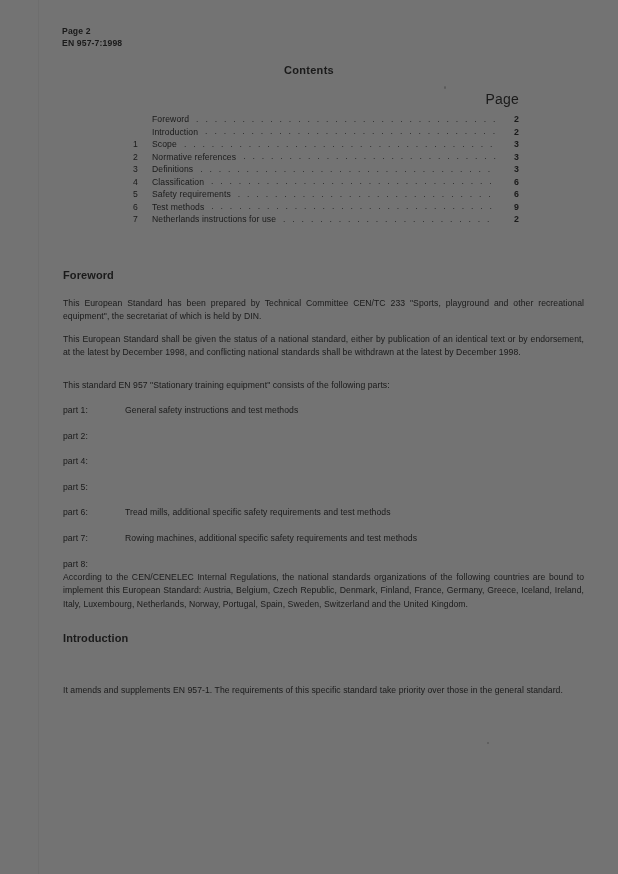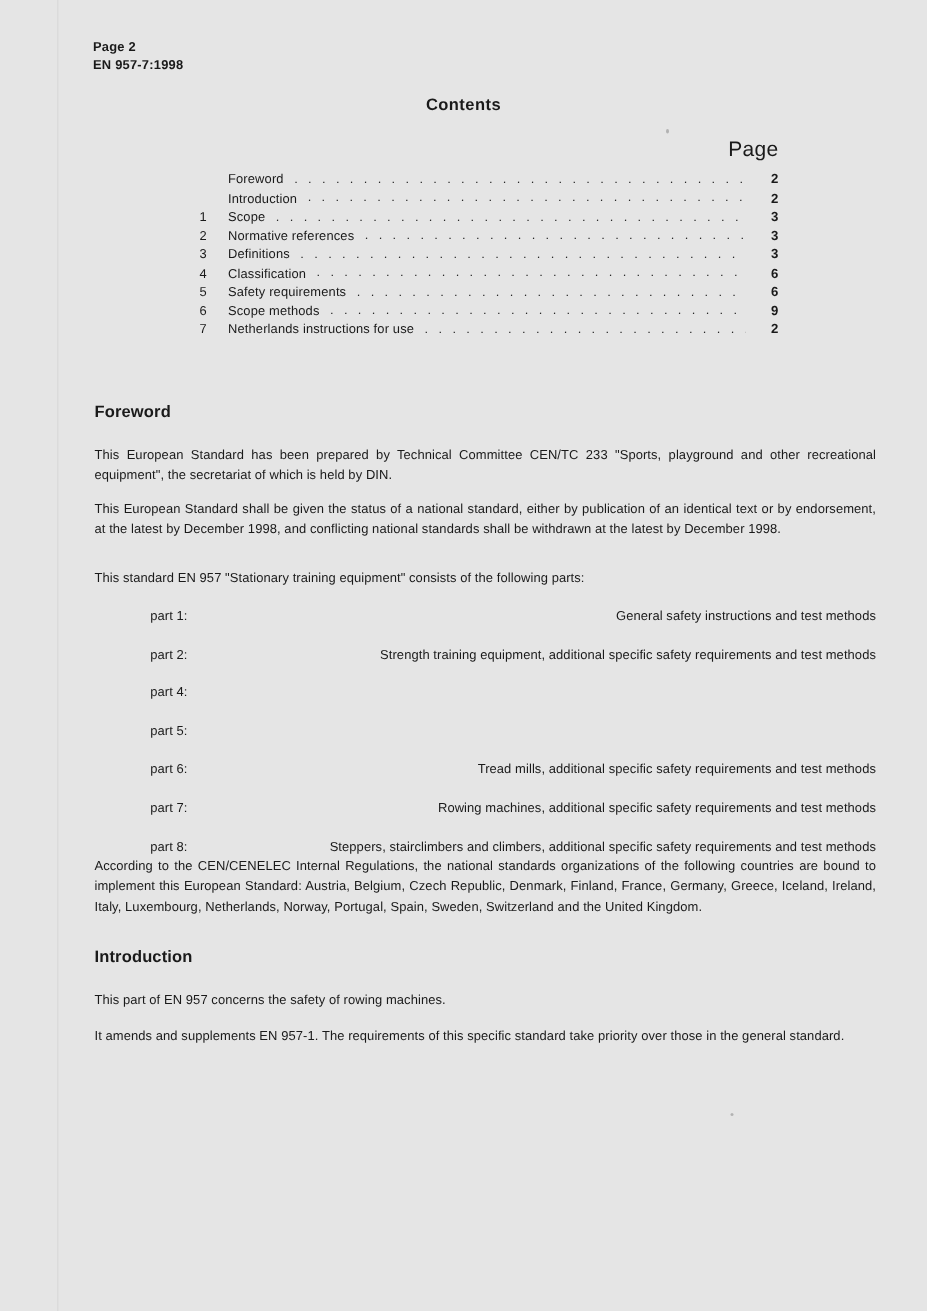--- a/index.html
+++ b/index.html
@@ -11,21 +11,21 @@
     width: 618px;
     height: 874px;
     position: relative;
     font-family: "Liberation Sans", sans-serif;
     color: #1a1a1a;
     overflow: hidden;
   }
   .page {
     position: absolute;
     inset: 0;
-    background: #e5e5e5;
+    background: #737373;
     text-decoration: underline;
   }
   
   .scan-edge {
     position: absolute;
     left: 38px;
     top: 0;
     width: 1px;
     height: 874px;
     background: rgba(0,0,0,0.045);
@@ -146,21 +146,20 @@
     top: 404px;
     width: 521px;
   }
   .part-row {
     display: flex;
     font-size: 8.65px;
     line-height: 12px;
     margin-bottom: 13.6px;
     letter-spacing: 0.06px;
     white-space: nowrap;
-    text-align: right;
   }
   .part-key {
     flex: 0 0 62px;
   }
   .part-desc {
     flex: 1 1 auto;
   }
 </style>
 </head>
 <body>
@@ -217,21 +216,21 @@
         <span class="toc-page">6</span>
       </div>
       <div class="toc-row">
         <span class="toc-num">5</span>
         <span class="toc-label">Safety requirements</span>
         <span class="toc-leader">. . . . . . . . . . . . . . . . . . . . . . . . . . . . . . . . . . . . . . . . . . . . . . . . . . . . . . . . . . . . . . . . . . .</span>
         <span class="toc-page">6</span>
       </div>
       <div class="toc-row">
         <span class="toc-num">6</span>
-        <span class="toc-label">Scope methods</span>
+        <span class="toc-label">Test methods</span>
         <span class="toc-leader">. . . . . . . . . . . . . . . . . . . . . . . . . . . . . . . . . . . . . . . . . . . . . . . . . . . . . . . . . . . . . . . . . . .</span>
         <span class="toc-page">9</span>
       </div>
       <div class="toc-row">
         <span class="toc-num">7</span>
         <span class="toc-label">Netherlands instructions for use</span>
         <span class="toc-leader">. . . . . . . . . . . . . . . . . . . . . . . . . . . . . . . . . . . . . . . . . . . . . . . . . . . . . . . . . . . . . . . . . . .</span>
         <span class="toc-page">2</span>
       </div>
     </div>
@@ -241,41 +240,38 @@
   <div class="para p-2">This European Standard shall be given the status of a national standard, either by publication of an identical text or by endorsement, at the latest by December 1998, and conflicting national standards shall be withdrawn at the latest by December 1998.</div>
   <div class="para p-3 nojust">This standard EN 957 "Stationary training equipment" consists of the following parts:</div>
 
   <div class="parts" id="parts-list">
       <div class="part-row">
         <span class="part-key">part 1:</span>
         <span class="part-desc">General safety instructions and test methods</span>
       </div>
       <div class="part-row">
         <span class="part-key">part 2:</span>
-        <span class="part-desc">Strength training equipment, additional specific safety requirements and test methods</span>
       </div>
       <div class="part-row">
         <span class="part-key">part 4:</span>
       </div>
       <div class="part-row">
         <span class="part-key">part 5:</span>
       </div>
       <div class="part-row">
         <span class="part-key">part 6:</span>
         <span class="part-desc">Tread mills, additional specific safety requirements and test methods</span>
       </div>
       <div class="part-row">
         <span class="part-key">part 7:</span>
         <span class="part-desc">Rowing machines, additional specific safety requirements and test methods</span>
       </div>
       <div class="part-row">
         <span class="part-key">part 8:</span>
-        <span class="part-desc">Steppers, stairclimbers and climbers, additional specific safety requirements and test methods</span>
       </div>
     </div>
 
   <div class="para p-cen">According to the CEN/CENELEC Internal Regulations, the national standards organizations of  the following countries are bound to implement this European Standard: Austria, Belgium, Czech Republic, Denmark, Finland, France, Germany, Greece, Iceland, Ireland, Italy, Luxembourg, Netherlands, Norway, Portugal, Spain, Sweden, Switzerland and the United Kingdom.</div>
 
   <div class="h-sec h-introduction">Introduction</div>
-  <div class="para p-intro-1 nojust">This part of EN 957 concerns the safety of rowing machines.</div>
   <div class="para p-intro-2">It amends and supplements EN 957-1. The requirements of this specific standard take priority over those in the general standard.</div>
 
 </div>
 
 </body></html>

